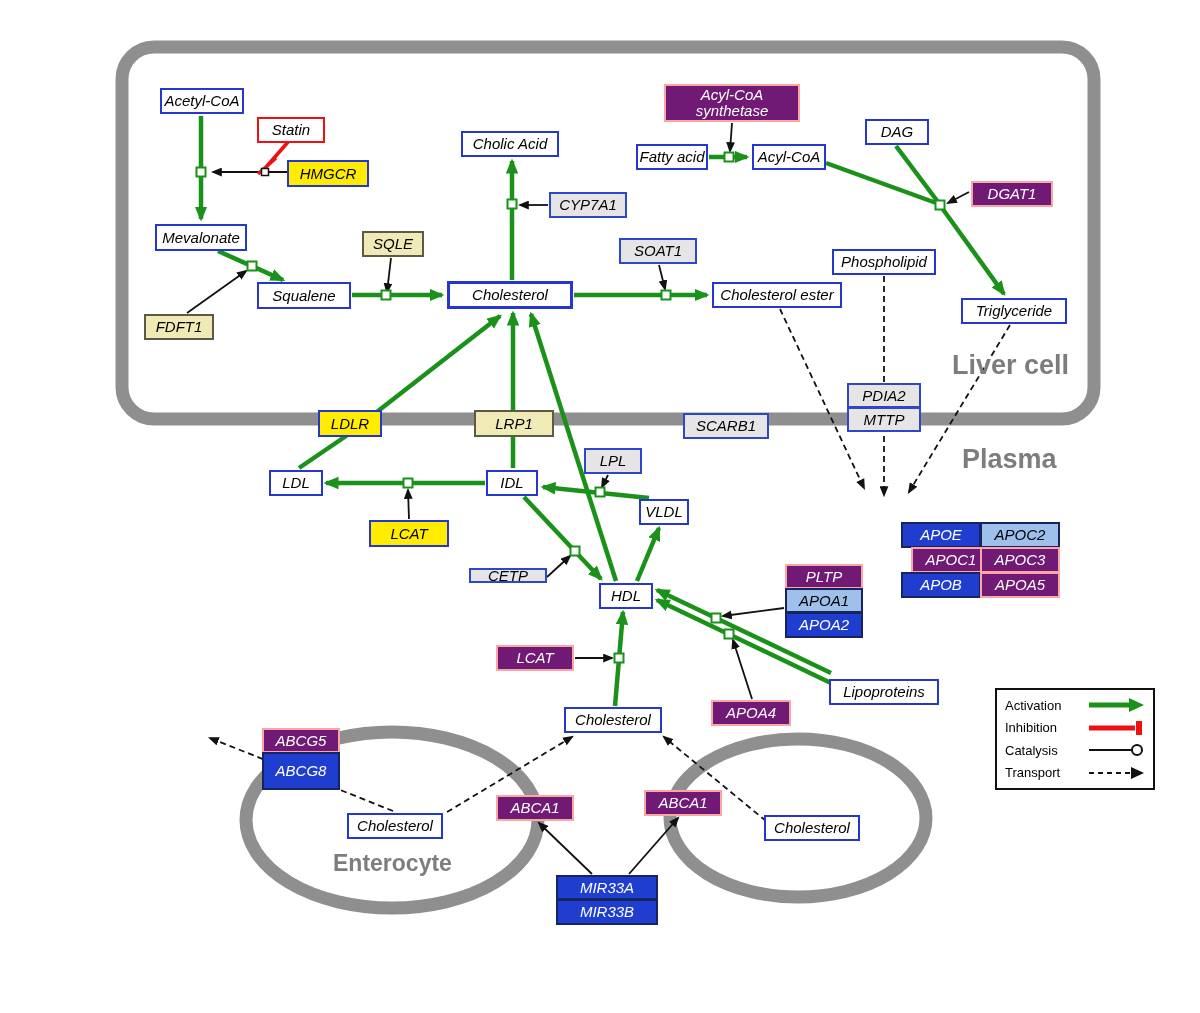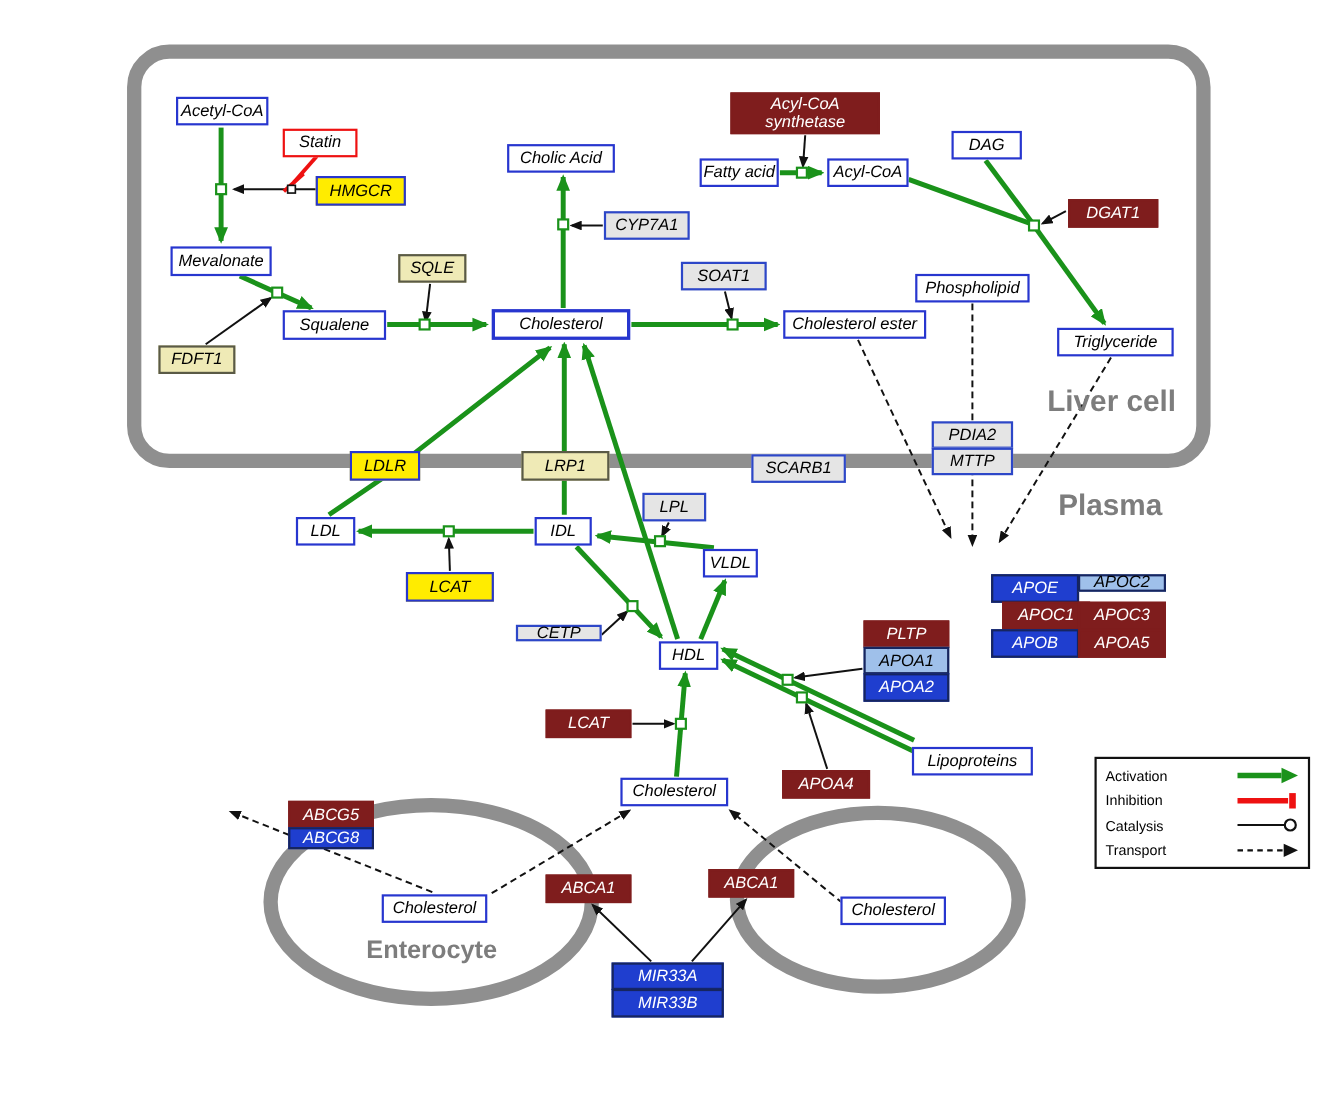--- a/index.html
+++ b/index.html
@@ -8,25 +8,25 @@
   svg.layer{position:absolute;left:0;top:0;}
   .node{position:absolute;display:flex;align-items:center;justify-content:center;
         text-align:center;font-size:15px;line-height:1.05;box-sizing:border-box;
         background:#fff;color:#000;z-index:5;font-style:italic;}
   .m{border:2px solid #2736cf;}
   .m-thick{border-width:3px;}
   .drug{border:2px solid #ee1111;}
   .gy{background:#ffec00;border:2px solid #2736cf;}
   .gp{background:#efeab6;border:2px solid #5a5a46;}
   .gl{background:#e5e5e5;border:2px solid #2d47c8;}
-  .gb{background:#7f1d1d;border:2px solid #7f1d1d;color:#fff;}
+  .gb{background:#701a75;border:2px solid #fca5a5;color:#fff;}
   .gd{background:#1f3ecf;border:2px solid #16255f;color:#ffffff;}
   .gll{background:#9fc0ea;border:2px solid #16255f;color:#000;}
   .region-label{position:absolute;font-weight:bold;color:#7d7d7d;z-index:4;}
-  .legend{position:absolute;left:995px;top:688px;width:196px;height:102px;
+  .legend{position:absolute;left:995px;top:688px;width:160px;height:102px;
           border:2px solid #111;background:#fff;display:flex;flex-direction:column;
           justify-content:space-around;padding:4px 8px;box-sizing:border-box;z-index:6;}
   .legend-row{display:flex;align-items:center;justify-content:space-between;
               font-size:13px;color:#000;}
 </style>
 </head>
 <body>
 
 <div id="canvas">
 
@@ -150,32 +150,32 @@
   <div class="node m" style="left:486px;top:470px;width:52px;height:26px">IDL</div>
   <div class="node gl" style="left:584px;top:448px;width:58px;height:26px">LPL</div>
   <div class="node m" style="left:639px;top:499px;width:50px;height:26px">VLDL</div>
   <div class="node gy" style="left:369px;top:520px;width:80px;height:27px">LCAT</div>
   <div class="node gl" style="left:469px;top:568px;width:78px;height:15px">CETP</div>
   <div class="node m" style="left:599px;top:583px;width:54px;height:26px">HDL</div>
   <div class="node gb" style="left:785px;top:564px;width:78px;height:25px">PLTP</div>
   <div class="node gll" style="left:785px;top:588px;width:78px;height:25px">APOA1</div>
   <div class="node gd" style="left:785px;top:612px;width:78px;height:26px">APOA2</div>
   <div class="node gd" style="left:901px;top:522px;width:80px;height:26px">APOE</div>
-  <div class="node gll" style="left:980px;top:522px;width:80px;height:16px">APOC2</div>
+  <div class="node gll" style="left:980px;top:522px;width:80px;height:26px">APOC2</div>
   <div class="node gb" style="left:911px;top:547px;width:80px;height:26px">APOC1</div>
   <div class="node gb" style="left:980px;top:547px;width:80px;height:26px">APOC3</div>
   <div class="node gd" style="left:901px;top:572px;width:80px;height:26px">APOB</div>
   <div class="node gb" style="left:980px;top:572px;width:80px;height:26px">APOA5</div>
   <div class="node gb" style="left:496px;top:645px;width:78px;height:26px">LCAT</div>
   <div class="node gb" style="left:711px;top:700px;width:80px;height:26px">APOA4</div>
   <div class="node m" style="left:829px;top:679px;width:110px;height:26px">Lipoproteins</div>
   <div class="node m" style="left:564px;top:707px;width:98px;height:26px">Cholesterol</div>
 
   <div class="node gb" style="left:262px;top:728px;width:78px;height:25px">ABCG5</div>
-  <div class="node gd" style="left:262px;top:752px;width:78px;height:20px">ABCG8</div>
+  <div class="node gd" style="left:262px;top:752px;width:78px;height:38px">ABCG8</div>
   <div class="node m" style="left:347px;top:813px;width:96px;height:26px">Cholesterol</div>
   <div class="node gb" style="left:496px;top:795px;width:78px;height:26px">ABCA1</div>
   <div class="node gb" style="left:644px;top:790px;width:78px;height:26px">ABCA1</div>
   <div class="node gd" style="left:556px;top:875px;width:102px;height:25px">MIR33A</div>
   <div class="node gd" style="left:556px;top:899px;width:102px;height:26px">MIR33B</div>
   <div class="node m" style="left:764px;top:815px;width:96px;height:26px">Cholesterol</div>
 
   <div class="legend">
     <div class="legend-row">
       <span>Activation</span>

